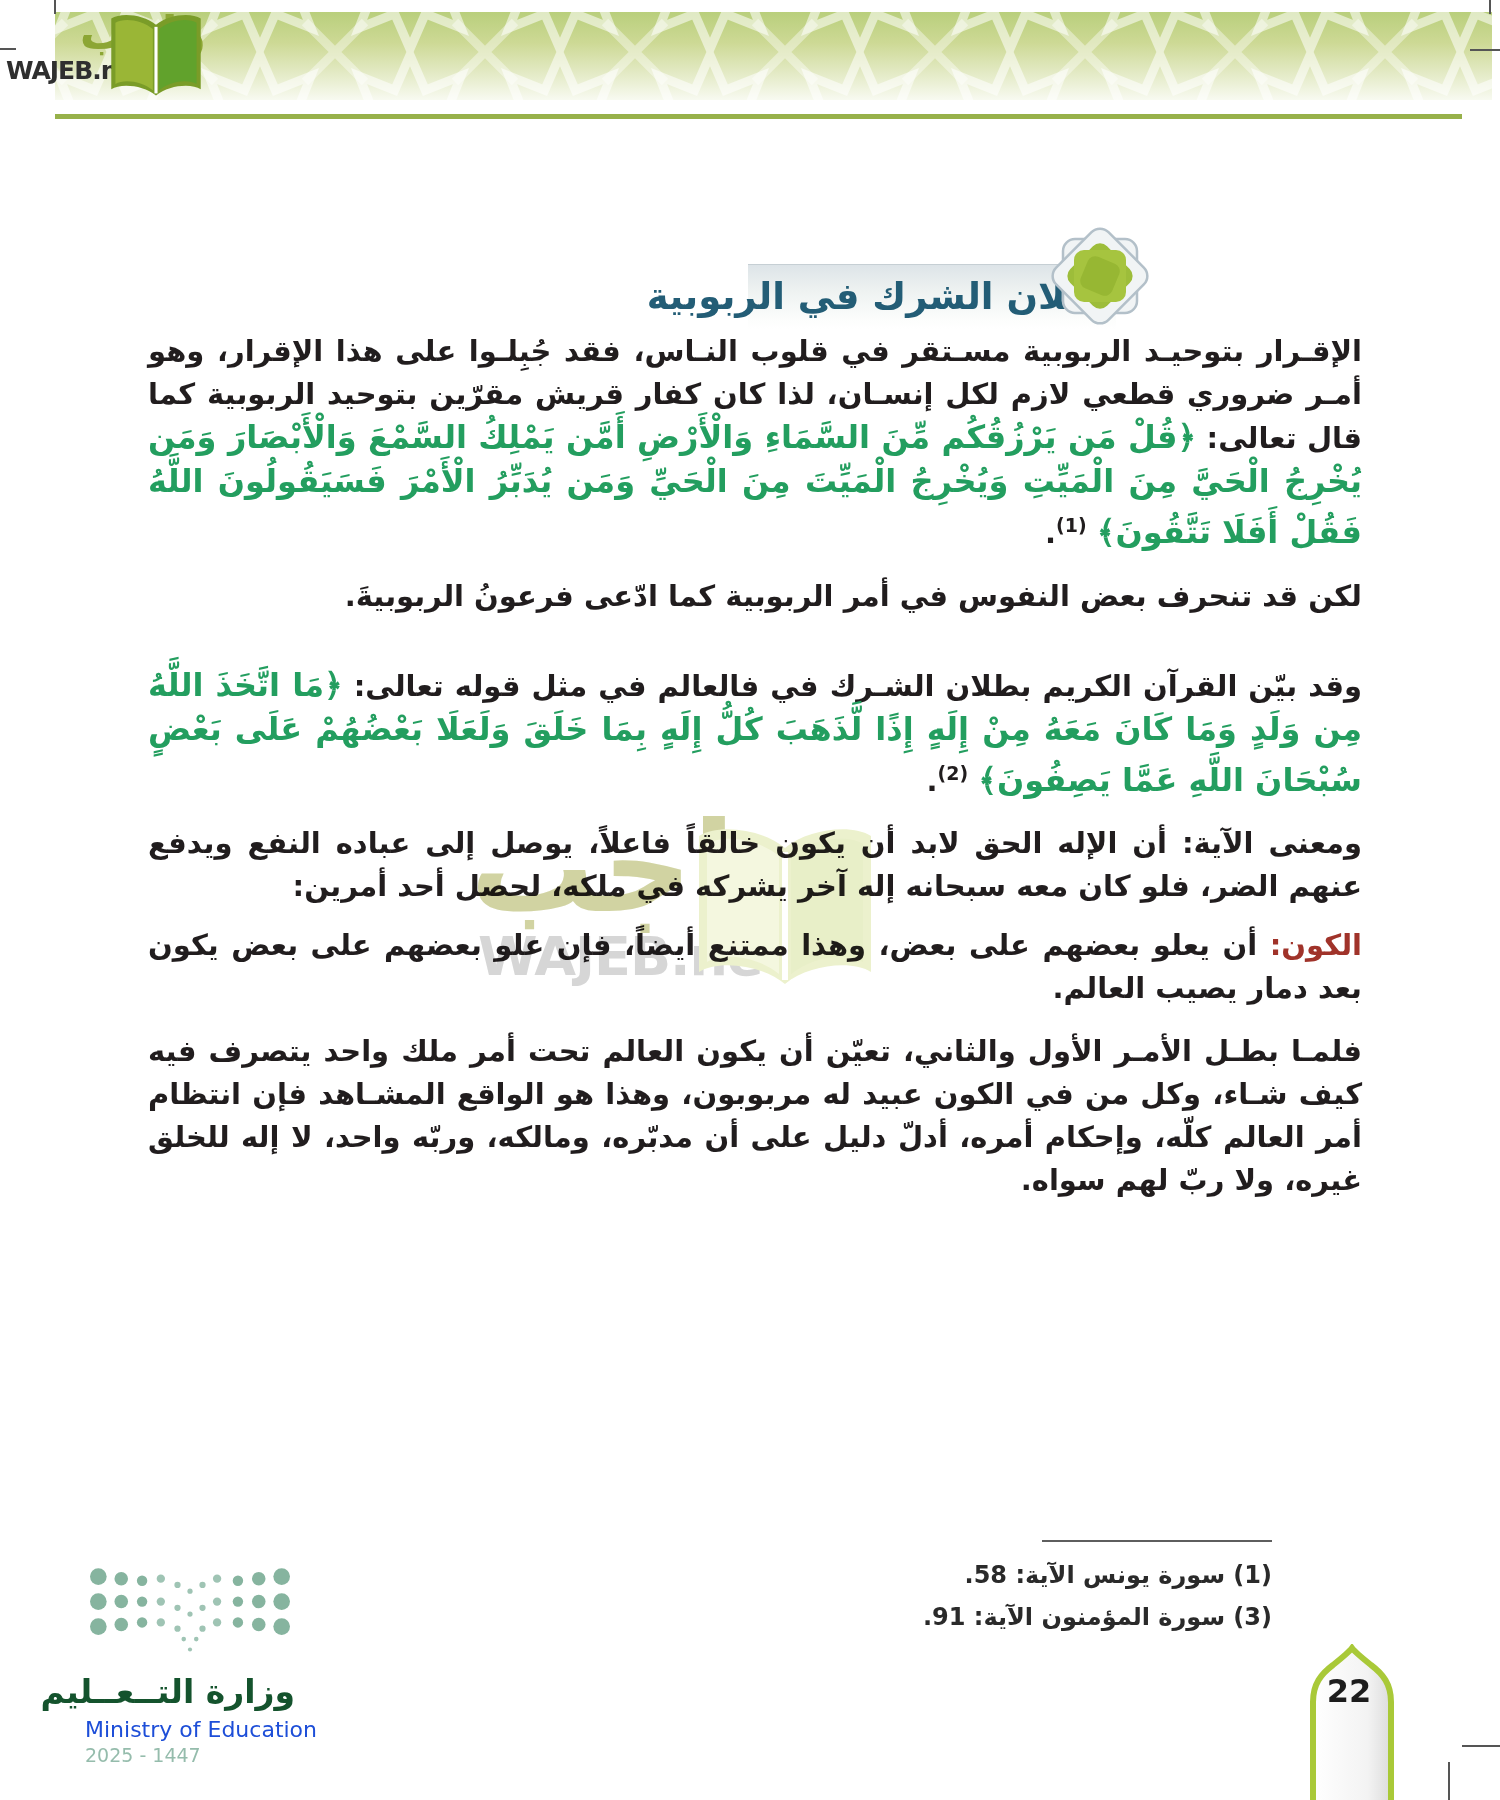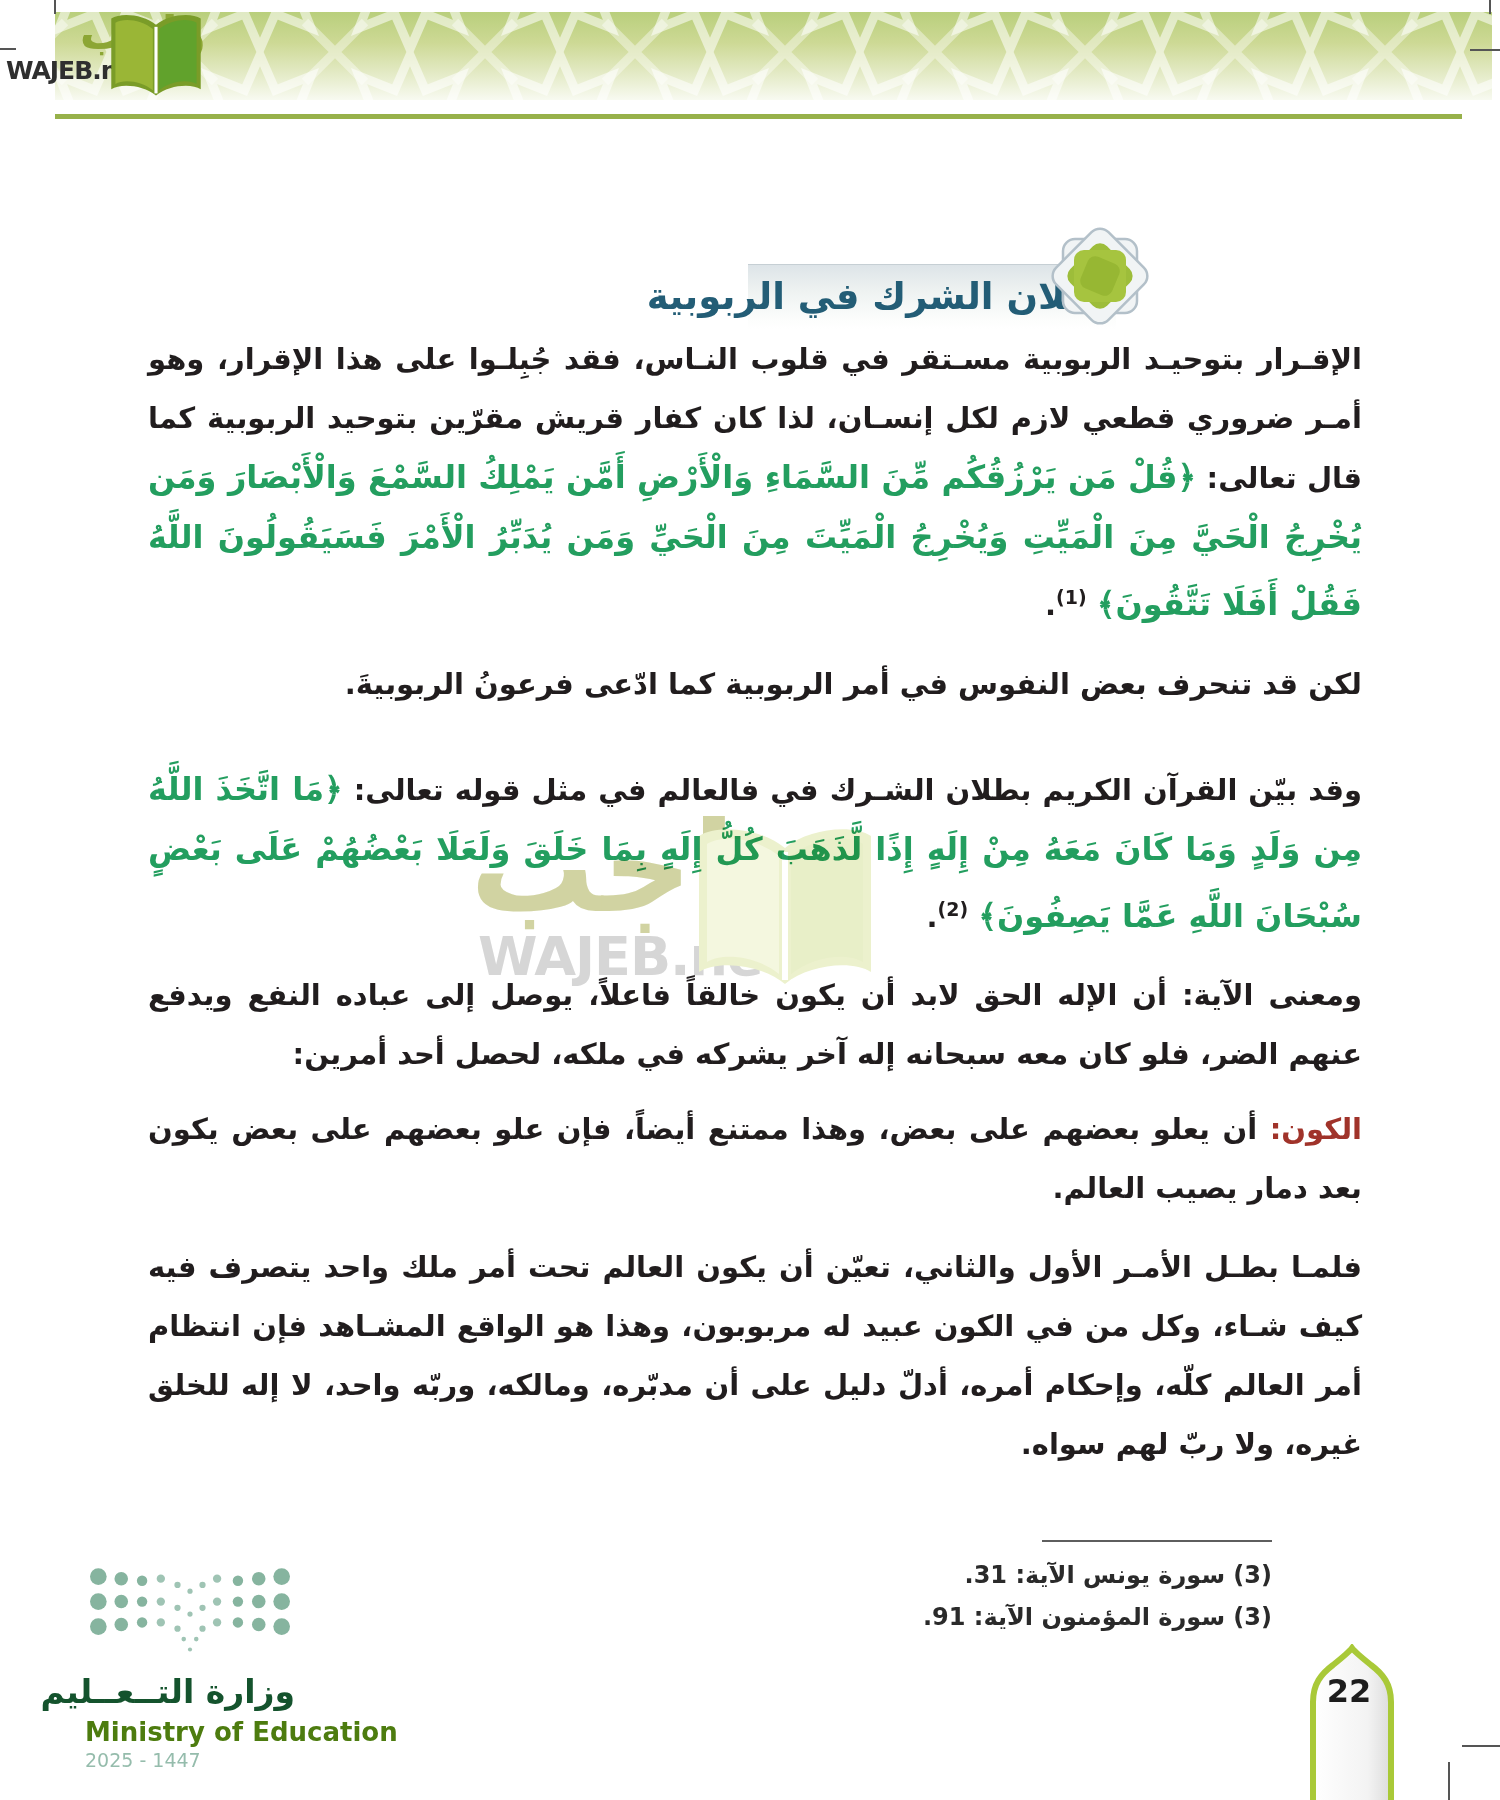--- a/index.html
+++ b/index.html
@@ -21,21 +21,21 @@
   
   .title-banner{position:absolute;left:748px;top:264px;width:368px;height:64px;z-index:2;
     background:linear-gradient(to bottom,#dde4e8 0%,#eef2f1 40%,#fcfdfc 85%,#ffffff 100%);
     border-top:1px solid #c6cfd4;}
   .title-text{display:block;height:64px;line-height:64px;font-size:37px;font-weight:bold;
     color:#235d76;direction:rtl;text-align:center;padding-left:40px;white-space:nowrap;}
   .star-ornament{position:absolute;left:1048px;top:224px;width:104px;height:104px;z-index:3;}
 
   
   .content{position:absolute;left:140px;top:330px;width:1222px;direction:rtl;z-index:2;}
-  .para{font-size:29px;font-weight:bold;color:#211d1e;line-height:59px;
+  .para{font-size:29px;font-weight:bold;color:#211d1e;line-height:43px;
         text-align:justify;margin:0 0 18px 8px;}
   .para.after-verse{margin-bottom:20px;}
   .para.single{margin-bottom:46px;}
   .para.meaning{margin-bottom:16px;}
   .para.first-point{margin-bottom:10px;}
   .para.second-point{margin-bottom:20px;}
   .verse{color:#239e5f;font-size:32px;}
   .ref{font-size:19px;vertical-align:super;font-weight:bold;color:#211d1e;}
   .label-red{color:#a0332a;}
 
@@ -47,21 +47,21 @@
   .wm-en{position:absolute;left:48px;top:190px;font-size:54px;font-weight:bold;color:#cfcfcf;letter-spacing:-1px;}
 
   
   .footnotes{position:absolute;left:900px;top:1540px;width:372px;direction:rtl;z-index:2;}
   .fn-rule{width:230px;height:2px;background:#5e5e5e;margin-bottom:12px;}
   .fn{font-size:24px;font-weight:bold;color:#2a2a2a;line-height:42px;text-align:right;}
 
   
   .moe{position:absolute;left:85px;top:1562px;width:210px;z-index:2;}
   .moe-ar{font-size:33px;font-weight:bold;color:#14532d;direction:rtl;text-align:left;margin-top:6px;white-space:nowrap;}
-  .moe-en{font-size:26px;color:#4d7c0f;margin-top:6px;white-space:nowrap;font-weight:bold;}
+  .moe-en{font-size:22px;color:#1d4ed8;margin-top:6px;white-space:nowrap;}
   .moe-yr{font-size:19px;color:#95bcac;margin-top:2px;}
 
   
   .page-arch{position:absolute;left:1306px;top:1644px;width:92px;height:156px;z-index:2;}
   .page-num{position:absolute;left:1306px;top:1672px;width:86px;text-align:center;
             font-size:32px;font-weight:bold;color:#1c1c1c;z-index:3;}
 
   
   .crop{position:absolute;background:#555;}
 </style>
@@ -128,21 +128,21 @@
     <p class="para meaning"><span>ومعنى الآية: أن الإله الحق لابد أن يكون خالقاً فاعلاً، يوصل إلى عباده النفع ويدفع عنهم الضر، فلو كان معه سبحانه إله آخر يشركه في ملكه، لحصل أحد أمرين:</span></p>
 
 
     <p class="para second-point"><span class="label-red">الكون:</span><span> أن يعلو بعضهم على بعض، وهذا ممتنع أيضاً، فإن علو بعضهم على بعض يكون بعد دمار يصيب العالم.</span></p>
 
     <p class="para"><span>فلمـا بطـل الأمـر الأول والثاني، تعيّن أن يكون العالم تحت أمر ملك واحد يتصرف فيه كيف شـاء، وكل من في الكون عبيد له مربوبون، وهذا هو الواقع المشـاهد فإن انتظام أمر العالم كلّه، وإحكام أمره، أدلّ دليل على أن مدبّره، ومالكه، وربّه واحد، لا إله للخلق غيره، ولا ربّ لهم سواه.</span></p>
   </div>
 
   <div class="footnotes">
     <div class="fn-rule"></div>
-    <div class="fn">(3) سورة يونس الآية: 31.</div>
+    <div class="fn">(1) سورة يونس الآية: 58.</div>
     <div class="fn">(3) سورة المؤمنون الآية: 91.</div>
   </div>
 
   <div class="moe">
     <svg width="210" height="100" viewBox="0 0 200 96" xmlns="http://www.w3.org/2000/svg">
       <g fill="#86b49f">
         <circle cx="12" cy="14" r="8"></circle>
           <circle cx="34" cy="16" r="6.5"></circle>
           <circle cx="54" cy="18" r="5"></circle>
         <circle cx="12" cy="38" r="8"></circle>

